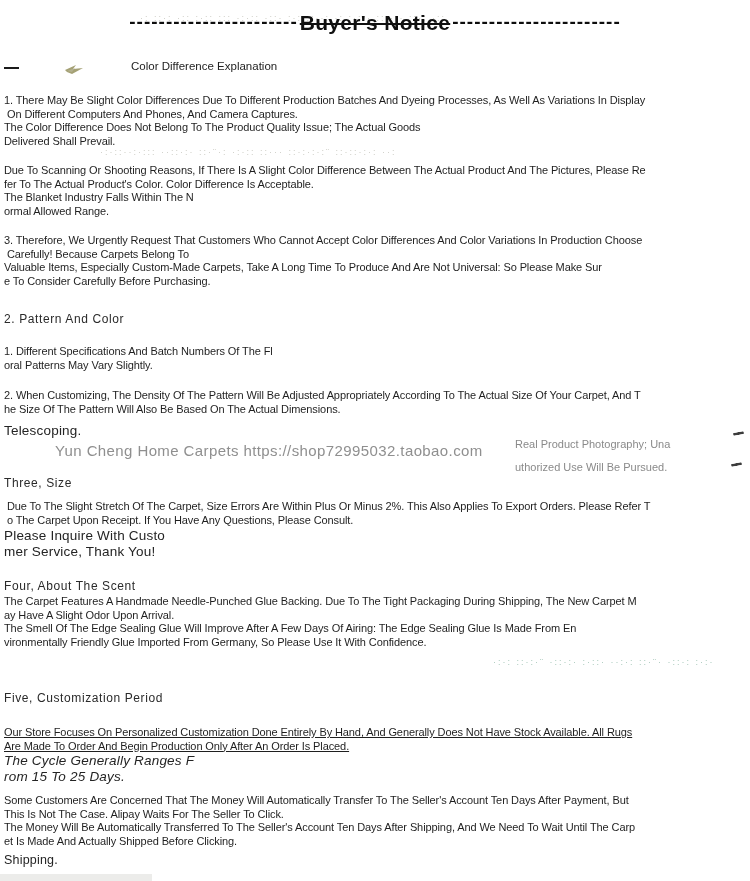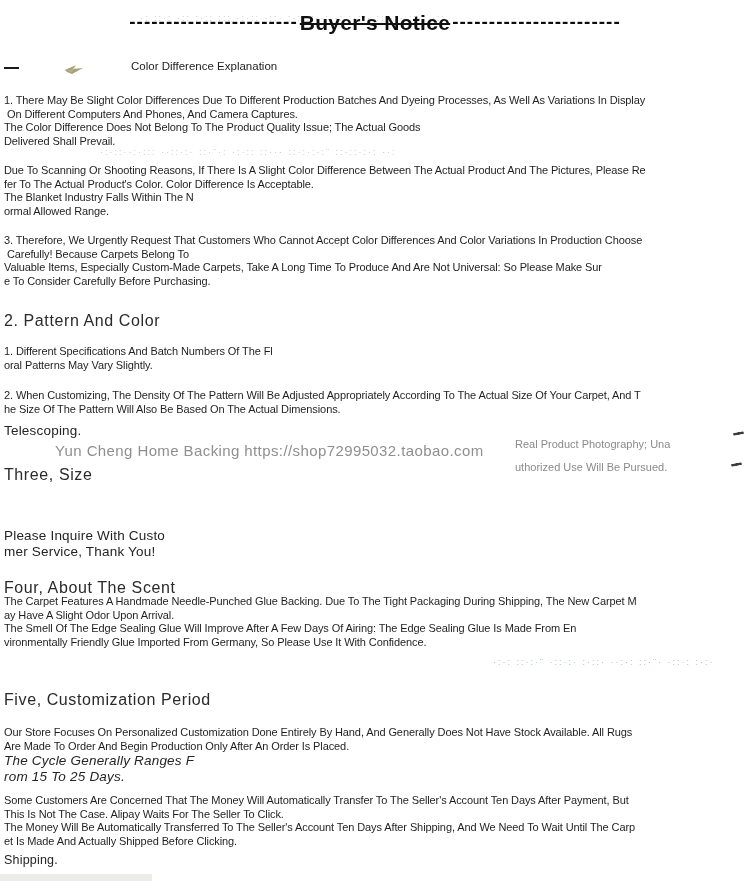--- a/index.html
+++ b/index.html
@@ -36,21 +36,21 @@
   
   .para{
     left:4px;width:744px;font-size:11px;line-height:13.7px;
     letter-spacing:-0.1px;white-space:pre-line;color:#1f1f1f;
   }
   .big{
     left:4px;width:744px;font-size:13.5px;line-height:15.8px;
     letter-spacing:0.2px;white-space:pre-line;color:#242424;
   }
   .heading{
-    left:4px;font-size:16px;letter-spacing:0.6px;color:#2a2a2a;white-space:nowrap;
+    left:4px;font-size:12px;letter-spacing:0.6px;color:#2a2a2a;white-space:nowrap;
   }
   
   .shop-mark{
     top:442px;left:55px;font-size:15px;color:#8f8f8f;letter-spacing:0.4px;white-space:nowrap;
   }
   .photo-mark{
     top:433px;left:515px;width:185px;font-size:11px;line-height:23px;
     color:#8a8a8a;white-space:pre-line;
   }
   .tick{
@@ -104,44 +104,46 @@
   <div class="abs heading" style="top:312px;">2. Pattern And Color</div>
 
   <div class="abs para" style="top:345px;">1. Different Specifications And Batch Numbers Of The Fl
 oral Patterns May Vary Slightly.</div>
 
   <div class="abs para" style="top:389px;">2. When Customizing, The Density Of The Pattern Will Be Adjusted Appropriately According To The Actual Size Of Your Carpet, And T
 he Size Of The Pattern Will Also Be Based On The Actual Dimensions.</div>
 
   <div class="abs big" style="top:423px;">Telescoping.</div>
 
-  <div class="abs shop-mark">Yun Cheng Home Backing https://shop72995032.taobao.com</div>
+  <div class="abs shop-mark">Yun Cheng Home Carpets https://shop72995032.taobao.com</div>
   <div class="abs photo-mark">Real Product Photography; Una
 uthorized Use Will Be Pursued.</div>
   <div class="abs tick" style="top:432px;left:733px;"></div>
   <div class="abs tick" style="top:463px;left:731px;"></div>
 
-  <div class="abs heading" style="top:466px;">Three, Size</div>
+  <div class="abs heading" style="top:476px;">Three, Size</div>
 
+  <div class="abs para" style="top:500px;">&nbsp;Due To The Slight Stretch Of The Carpet, Size Errors Are Within Plus Or Minus 2%. This Also Applies To Export Orders. Please Refer T
+&nbsp;o The Carpet Upon Receipt. If You Have Any Questions, Please Consult.</div>
 
   <div class="abs big" style="top:528px;">Please Inquire With Custo
 mer Service, Thank You!</div>
 
   <div class="abs heading" style="top:579px;">Four, About The Scent</div>
 
   <div class="abs para" style="top:595px;">The Carpet Features A Handmade Needle-Punched Glue Backing. Due To The Tight Packaging During Shipping, The New Carpet M
 ay Have A Slight Odor Upon Arrival.
 The Smell Of The Edge Sealing Glue Will Improve After A Few Days Of Airing: The Edge Sealing Glue Is Made From En
 vironmentally Friendly Glue Imported From Germany, So Please Use It With Confidence.</div>
 
   <div class="abs noise teal" style="top:657px;left:493px;width:255px;">·:·: ::·:·¨ ·::·:· :·::· ··:·: ::·¨· ·::·: :·:·</div>
 
   <div class="abs heading" style="top:691px;">Five, Customization Period</div>
 
-  <div class="abs para" style="top:726px;">Our Store Focuses On Personalized Customization Done Entirely By Hand, And Generally Does Not Have Stock Available. All Rugs
+  <div class="abs para" style="top:726px;text-decoration:underline;">Our Store Focuses On Personalized Customization Done Entirely By Hand, And Generally Does Not Have Stock Available. All Rugs
 Are Made To Order And Begin Production Only After An Order Is Placed.</div>
 
   <div class="abs big" style="top:753px;font-style:italic;">The Cycle Generally Ranges F
 rom 15 To 25 Days.</div>
 
   <div class="abs para" style="top:794px;">Some Customers Are Concerned That The Money Will Automatically Transfer To The Seller's Account Ten Days After Payment, But
 This Is Not The Case. Alipay Waits For The Seller To Click.
 The Money Will Be Automatically Transferred To The Seller's Account Ten Days After Shipping, And We Need To Wait Until The Carp
 et Is Made And Actually Shipped Before Clicking.</div>
 

